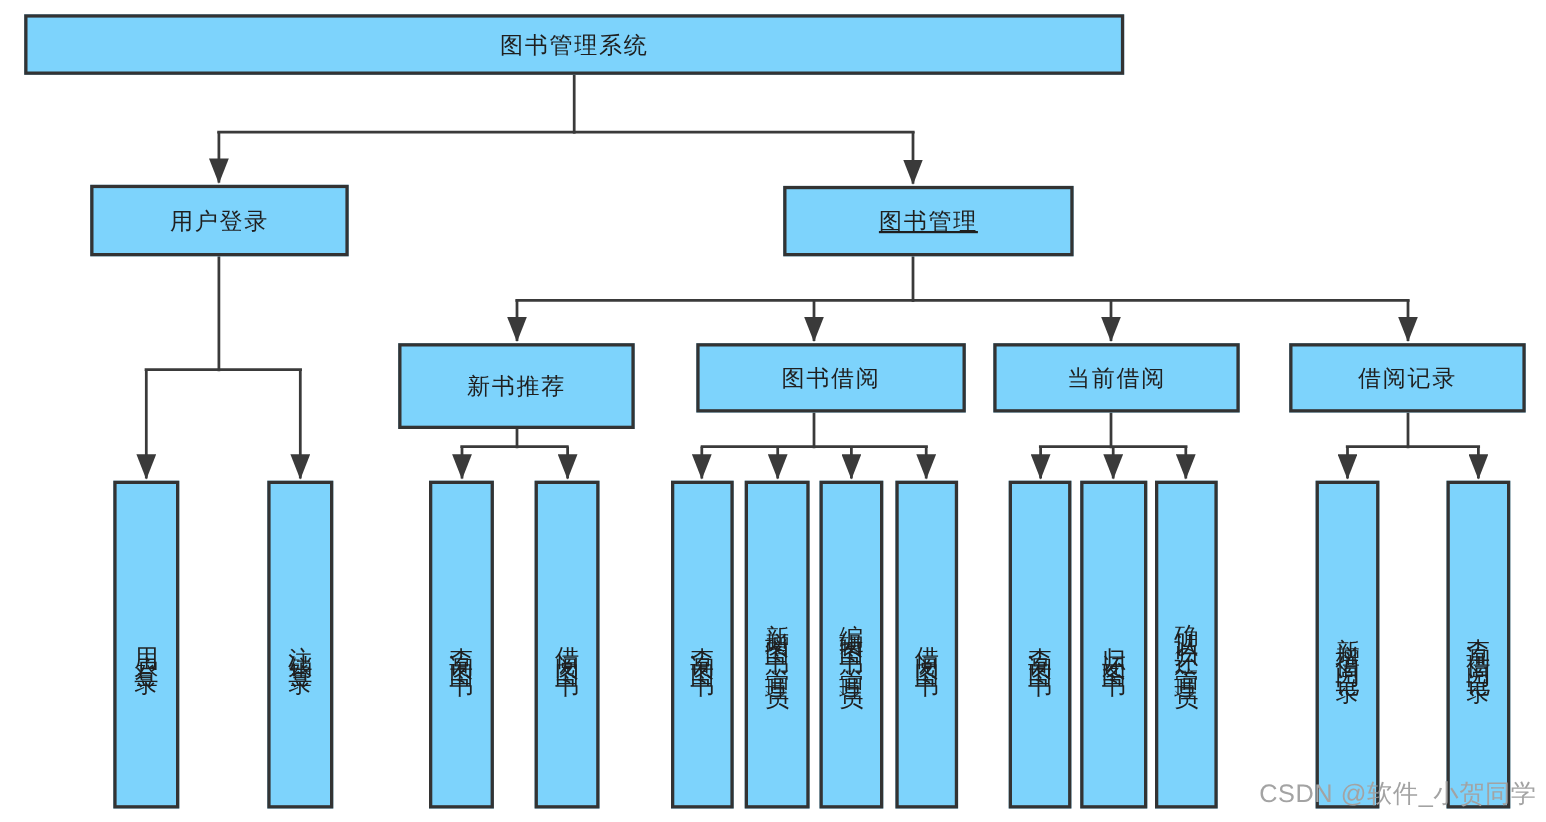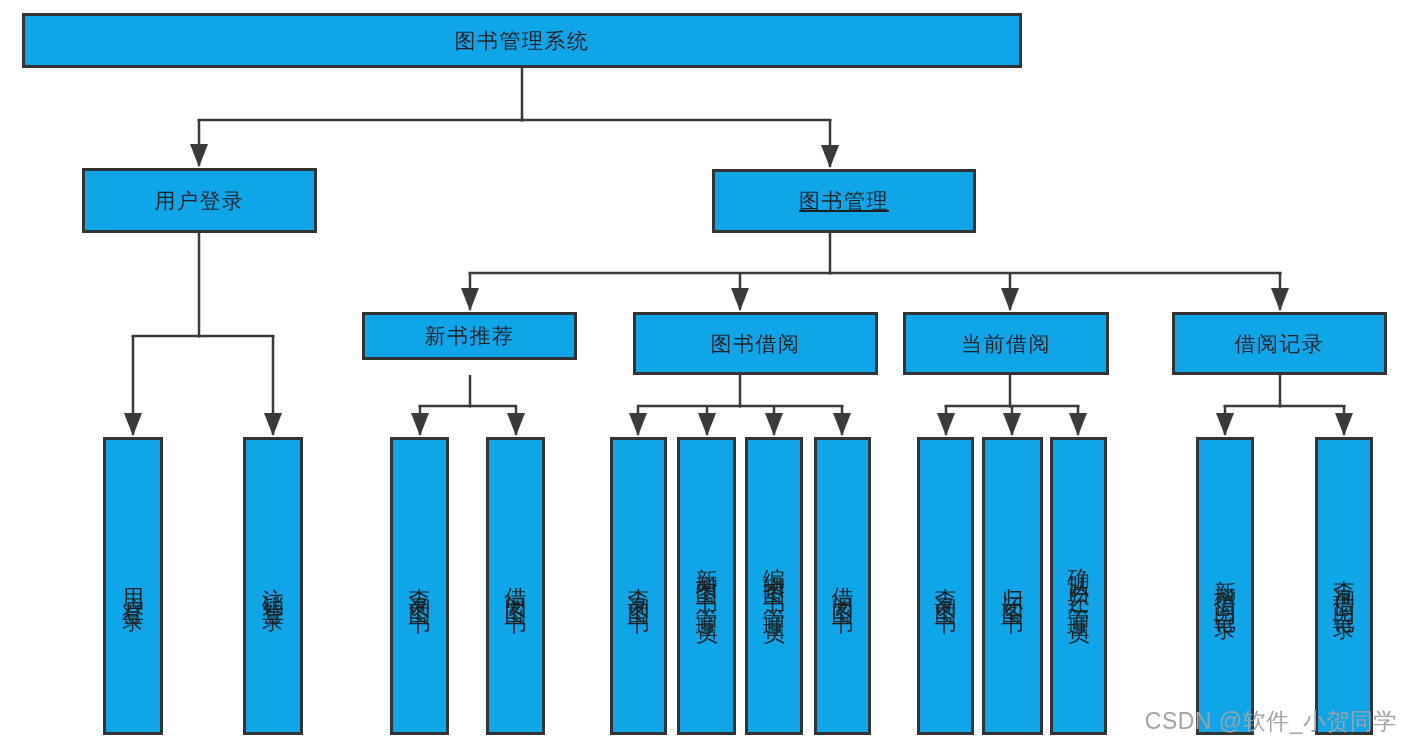--- a/index.html
+++ b/index.html
@@ -7,21 +7,21 @@
     position:relative;
     width:1405px;height:747px;
     background:#ffffff;
     font-family:"Liberation Sans","DejaVu Sans",sans-serif;
     overflow:hidden;
   }
   .node{
     position:absolute;
     box-sizing:border-box;
     border:3px solid #333333;
-    background:#0ea5e9;
+    background:#7dd3fc;
     display:flex;
     align-items:center;
     justify-content:center;
     color:#1f1f1f;
   }
   .h-label{
     font-size:21px;
     letter-spacing:1.5px;
     white-space:nowrap;
   }
@@ -109,27 +109,27 @@
     <span class="h-label">图书管理系统</span>
   </div>
 
   <div class="node" style="left:82px;top:168px;width:235px;height:65px;">
     <span class="h-label">用户登录</span>
   </div>
   <div class="node" style="left:712px;top:169px;width:264px;height:64px;text-decoration:underline;">
     <span class="h-label">图书管理</span>
   </div>
 
-  <div class="node" style="left:362px;top:312px;width:215px;height:48px;">
+  <div class="node" style="left:362px;top:312px;width:215px;height:78px;">
     <span class="h-label">新书推荐</span>
   </div>
   <div class="node" style="left:633px;top:312px;width:245px;height:63px;">
     <span class="h-label">图书借阅</span>
   </div>
-  <div class="node" style="left:903px;top:312px;width:206px;height:63px;">
+  <div class="node" style="left:903px;top:312px;width:224px;height:63px;">
     <span class="h-label">当前借阅</span>
   </div>
   <div class="node" style="left:1172px;top:312px;width:215px;height:63px;">
     <span class="h-label">借阅记录</span>
   </div>
 
   <div class="node v-node" style="left:103px;top:437px;width:60px;height:298px;">
     <span>用户登录</span>
   </div>
   <div class="node v-node" style="left:243px;top:437px;width:60px;height:298px;">

